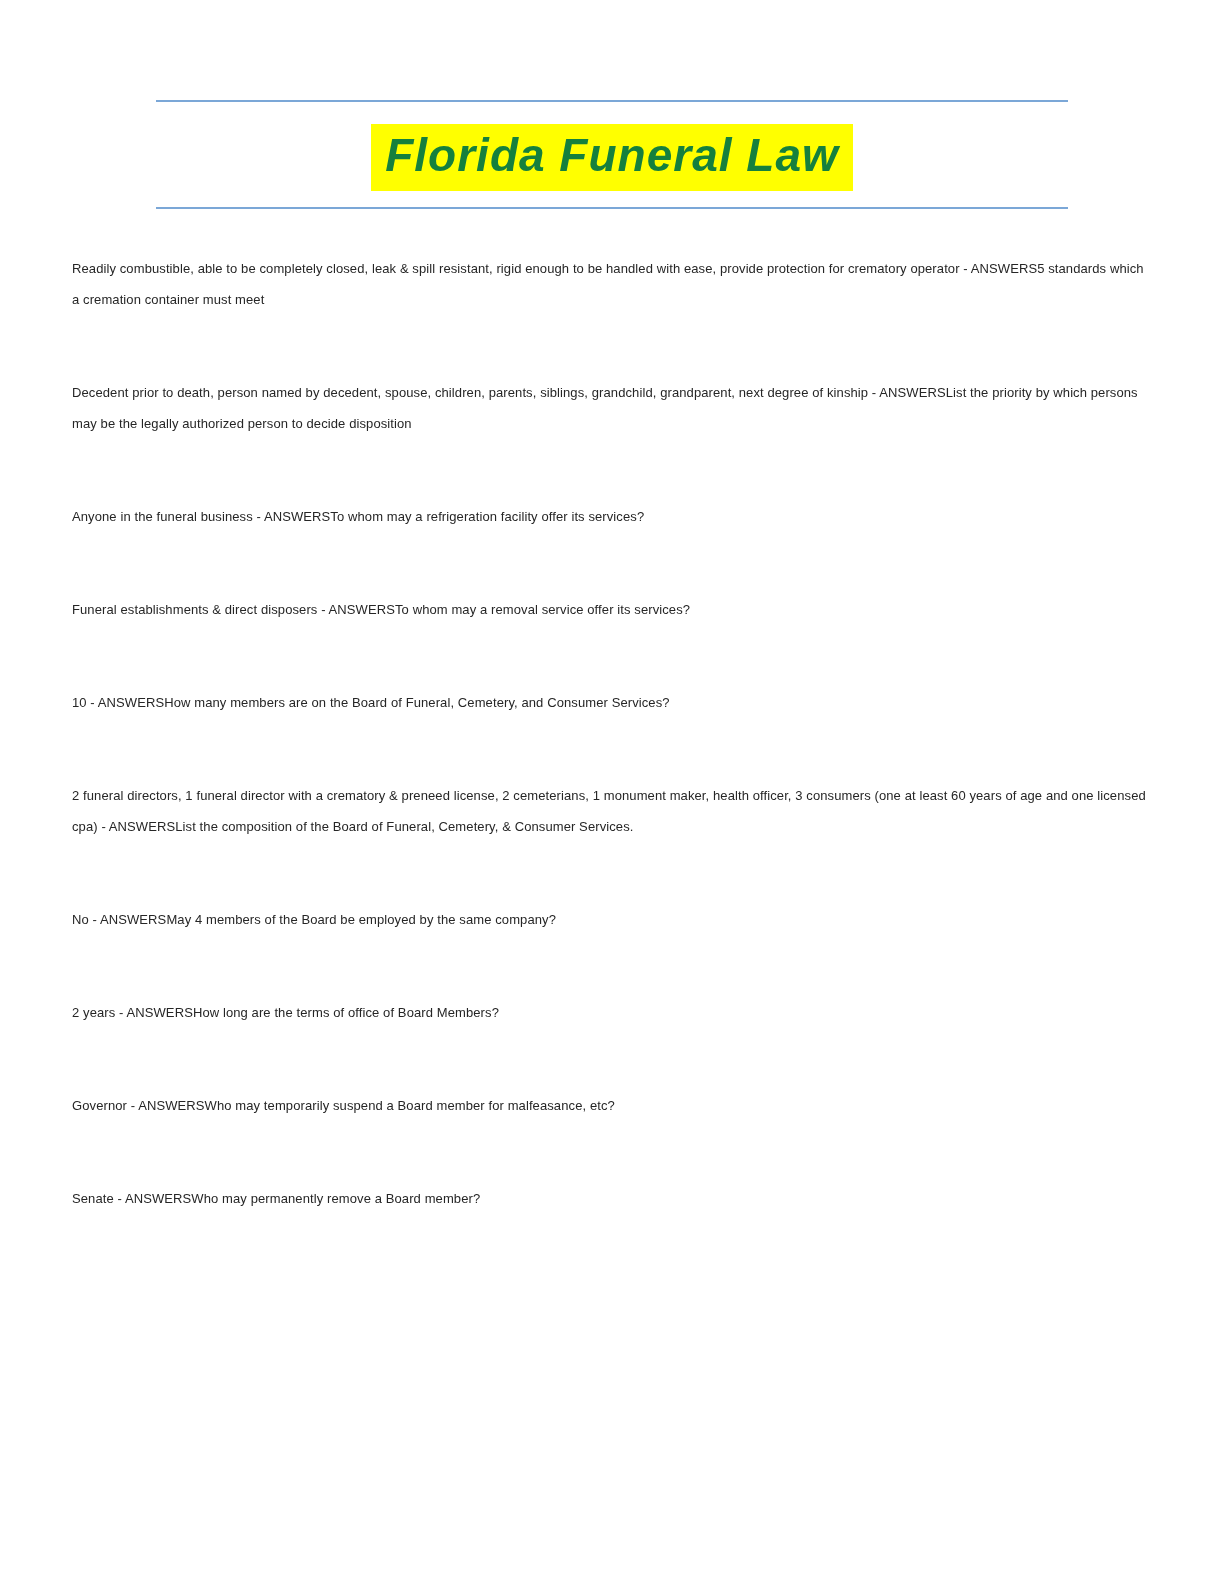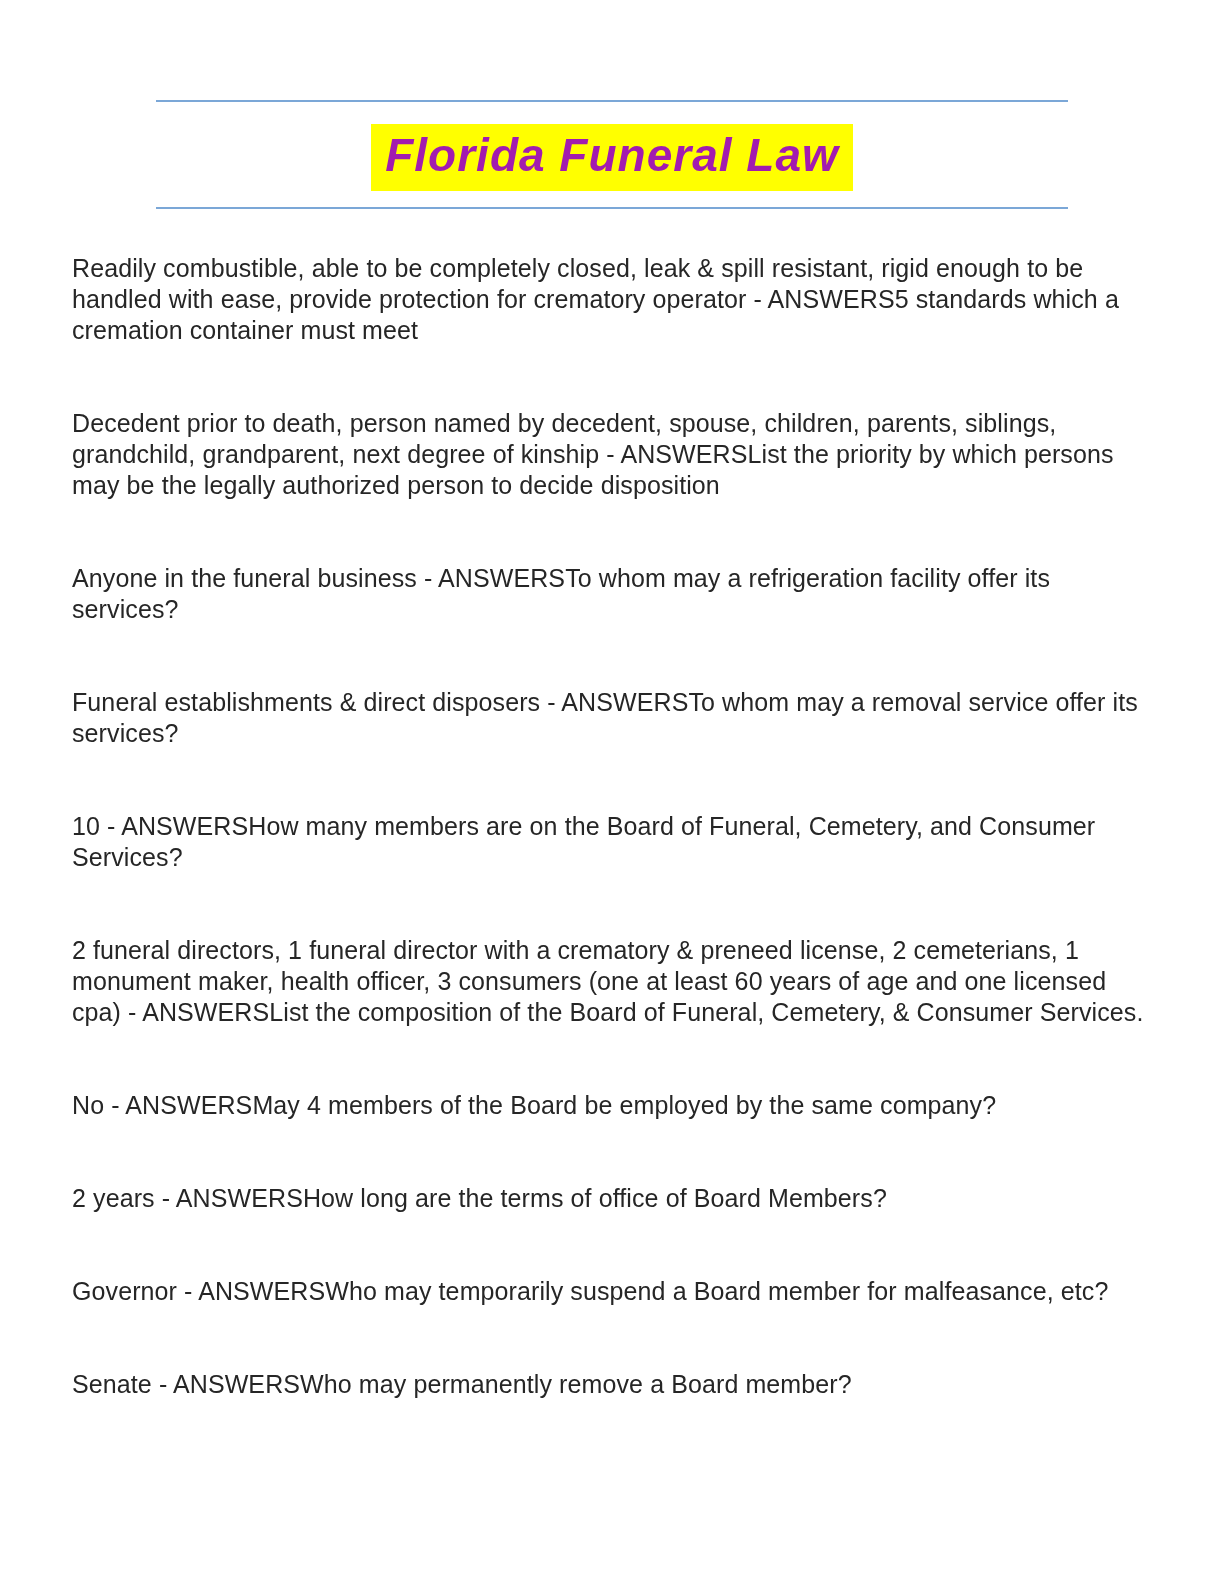--- a/index.html
+++ b/index.html
@@ -29,30 +29,30 @@
   .title-line {
     text-align: center;
     margin: 22px 0 16px 0;
   }
   .doc-title {
     display: inline-block;
     font-size: 46px;
     font-style: italic;
     font-weight: 600;
     letter-spacing: 1px;
-    color: #a21caf;
+    color: #15803d;
     background: #ffff00;
     padding: 6px 14px 10px 14px;
     line-height: 1.1;
   }
   .body-content {
     padding: 44px 74px 80px 72px;
   }
   .body-content p {
-    font-size: 25px;
+    font-size: 13px;
     line-height: 31px;
     margin: 0 0 62px 0;
     letter-spacing: 0.1px;
   }
   .body-content p:last-child {
     margin-bottom: 8px;
   }
 </style>
 </head>
 <body>

